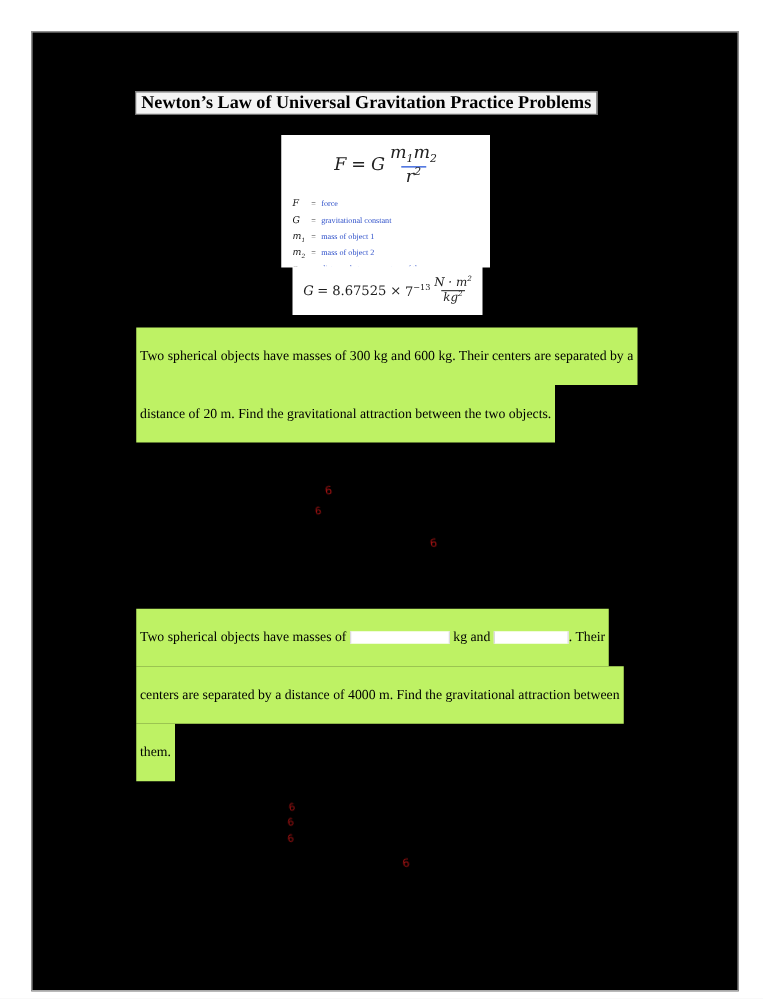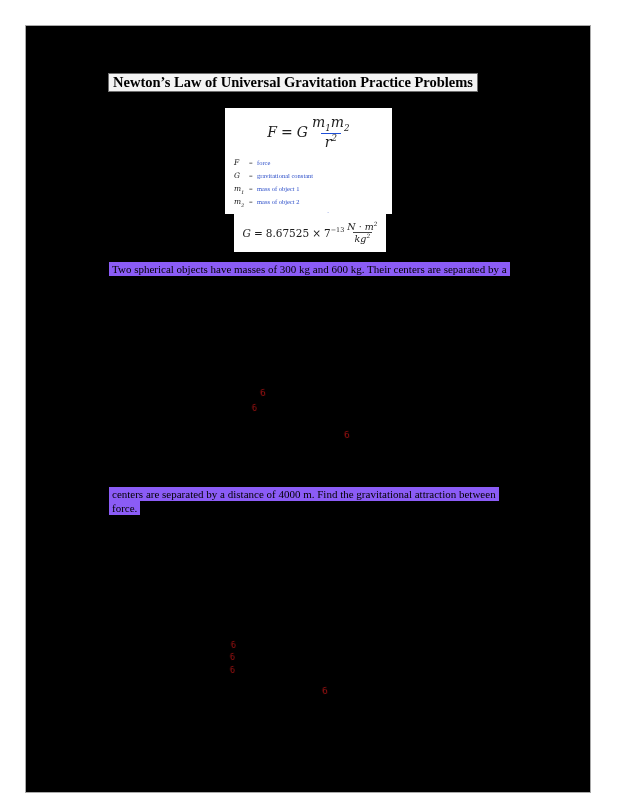--- a/index.html
+++ b/index.html
@@ -44,21 +44,21 @@
     background:#ffffff; color:#1c1c1c;
     display:flex; justify-content:center; align-items:center; gap:3px;
     font-family:"DejaVu Serif", serif; font-size:10.5px;
   }
   .constant-card .it { font-style:italic; }
   .constant-card .frac { font-size:9.5px; }
   .constant-card .frac .den { border-top:1px solid #444; padding:0 2px; }
 
   
   .problem { position:absolute; font-size:11px; line-height:14px; color:#000; }
-  .problem .line { width:fit-content; background:#8b5cf6; padding:0 3px; white-space:nowrap; }
+  .problem .line { width:fit-content; background:#bef264; padding:16px 3px; white-space:nowrap; }
   .problem-1 { left:83px; top:236px; }
   .problem-2 { left:83px; top:461px; }
   .blank { display:inline-block; vertical-align:middle; height:10px; background:#ffffff;
            border-left:1px solid #dcdcdc; border-right:1px solid #dcdcdc; }
   .blank-1 { width:80px; }
   .blank-2 { width:60px; }
 
   
   .mark {
     position:absolute; color:#a01212; font-family:"DejaVu Sans", sans-serif;
@@ -126,29 +126,31 @@
       <span>×</span>
       <span><span>7</span><sup>−13</sup></span>
       <span class="frac">
         <span class="num it"><span>N · m</span><sup>2</sup></span>
         <span class="den it"><span>kg</span><sup>2</sup></span>
       </span>
     </div>
 
     <div class="problem problem-1">
       <div class="line">Two spherical objects have masses of 300 kg and 600 kg. Their centers are separated by a</div>
+      <div class="line">distance of 20 m. Find the gravitational attraction between the two objects.</div>
     </div>
 
     <span class="mark mark-a1">6</span>
     <span class="mark mark-a2">6</span>
     <span class="mark mark-a3">6</span>
 
     <div class="problem problem-2">
+      <div class="line"><span>Two spherical objects have masses of </span><span class="blank blank-1"></span><span> kg and </span><span class="blank blank-2"></span><span>. Their</span></div>
       <div class="line">centers are separated by a distance of 4000 m. Find the gravitational attraction between</div>
-      <div class="line">force.</div>
+      <div class="line">them.</div>
     </div>
 
     <span class="mark mark-b1">6</span>
     <span class="mark mark-b2">6</span>
     <span class="mark mark-b3">6</span>
     <span class="mark mark-b4">6</span>
 
   </div>
 </div>
 

